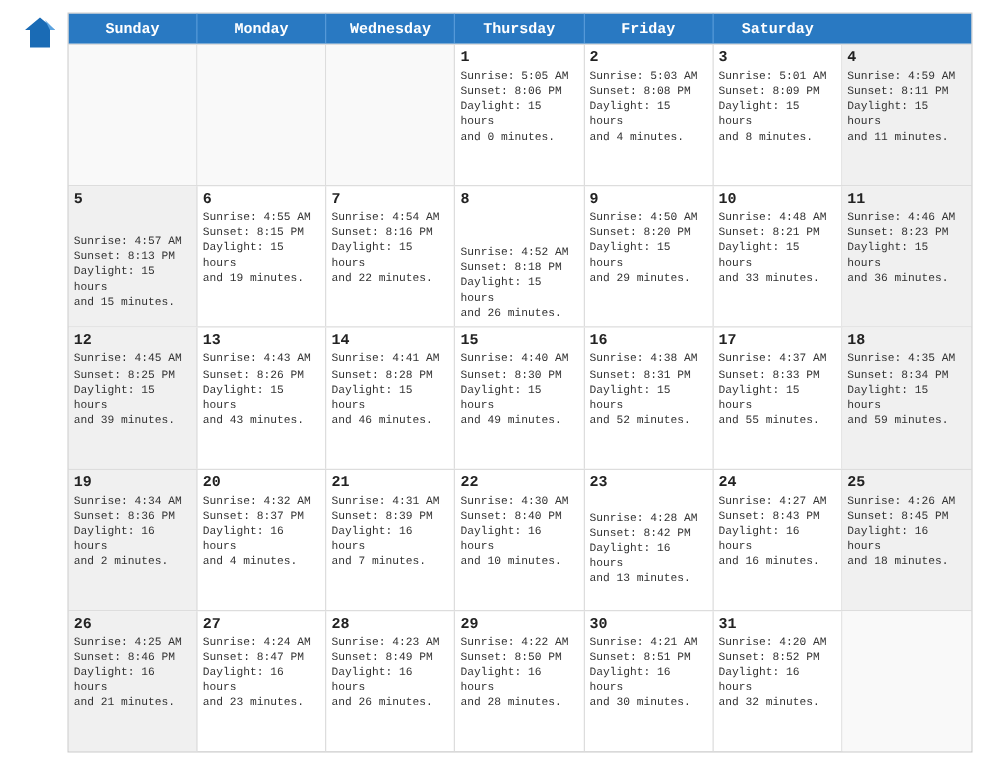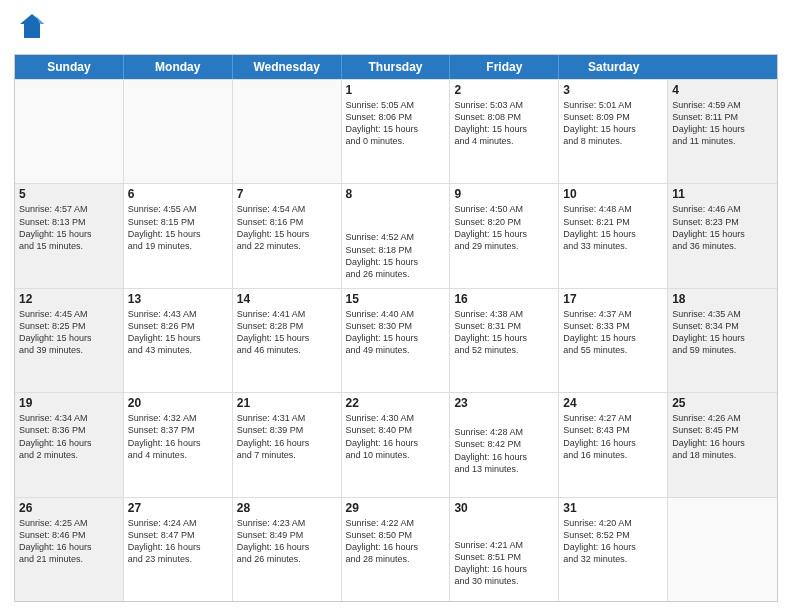--- a/index.html
+++ b/index.html
@@ -8,22 +8,23 @@
       background: #fff;
       width: 792px;
       height: 612px;
       overflow: hidden;
     }
     .page {
       width: 792px;
       height: 612px;
       background: #fff;
       display: flex;
-      flex-direction: column;
+      flex-direction: row;
       padding: 10px 14px 10px 14px;
+      font-family: Liberation Mono, monospace;
     }
     .header {
       display: flex;
       justify-content: space-between;
       align-items: flex-start;
       margin-bottom: 8px;
     }
     .logo {
       display: flex;
       align-items: center;
@@ -179,21 +180,21 @@
             <div class="day-num">4</div>
             <div class="cell-info" style="white-space: pre-line;">Sunrise: 4:59 AM
 Sunset: 8:11 PM
 Daylight: 15 hours
 and 11 minutes.</div>
           </div>
         </div>
         <div class="cal-row">
           <div class="cal-cell shaded">
             <div class="day-num">5</div>
-            <div class="cell-info" style="white-space: pre-line;">Sunrise: 4:57 AM
+            <div class="cell-info" style="white-space: pre-line; margin-top: 19px;">Sunrise: 4:57 AM
 Sunset: 8:13 PM
 Daylight: 15 hours
 and 15 minutes.</div>
           </div>
           <div class="cal-cell">
             <div class="day-num">6</div>
             <div class="cell-info" style="white-space: pre-line;">Sunrise: 4:55 AM
 Sunset: 8:15 PM
 Daylight: 15 hours
 and 19 minutes.</div>
@@ -360,21 +361,21 @@
           </div>
           <div class="cal-cell">
             <div class="day-num">29</div>
             <div class="cell-info" style="white-space: pre-line;">Sunrise: 4:22 AM
 Sunset: 8:50 PM
 Daylight: 16 hours
 and 28 minutes.</div>
           </div>
           <div class="cal-cell">
             <div class="day-num">30</div>
-            <div class="cell-info" style="white-space: pre-line; margin-top: 22px;">Sunrise: 4:21 AM
+            <div class="cell-info" style="white-space: pre-line;">Sunrise: 4:21 AM
 Sunset: 8:51 PM
 Daylight: 16 hours
 and 30 minutes.</div>
           </div>
           <div class="cal-cell">
             <div class="day-num">31</div>
             <div class="cell-info" style="white-space: pre-line;">Sunrise: 4:20 AM
 Sunset: 8:52 PM
 Daylight: 16 hours
 and 32 minutes.</div>

